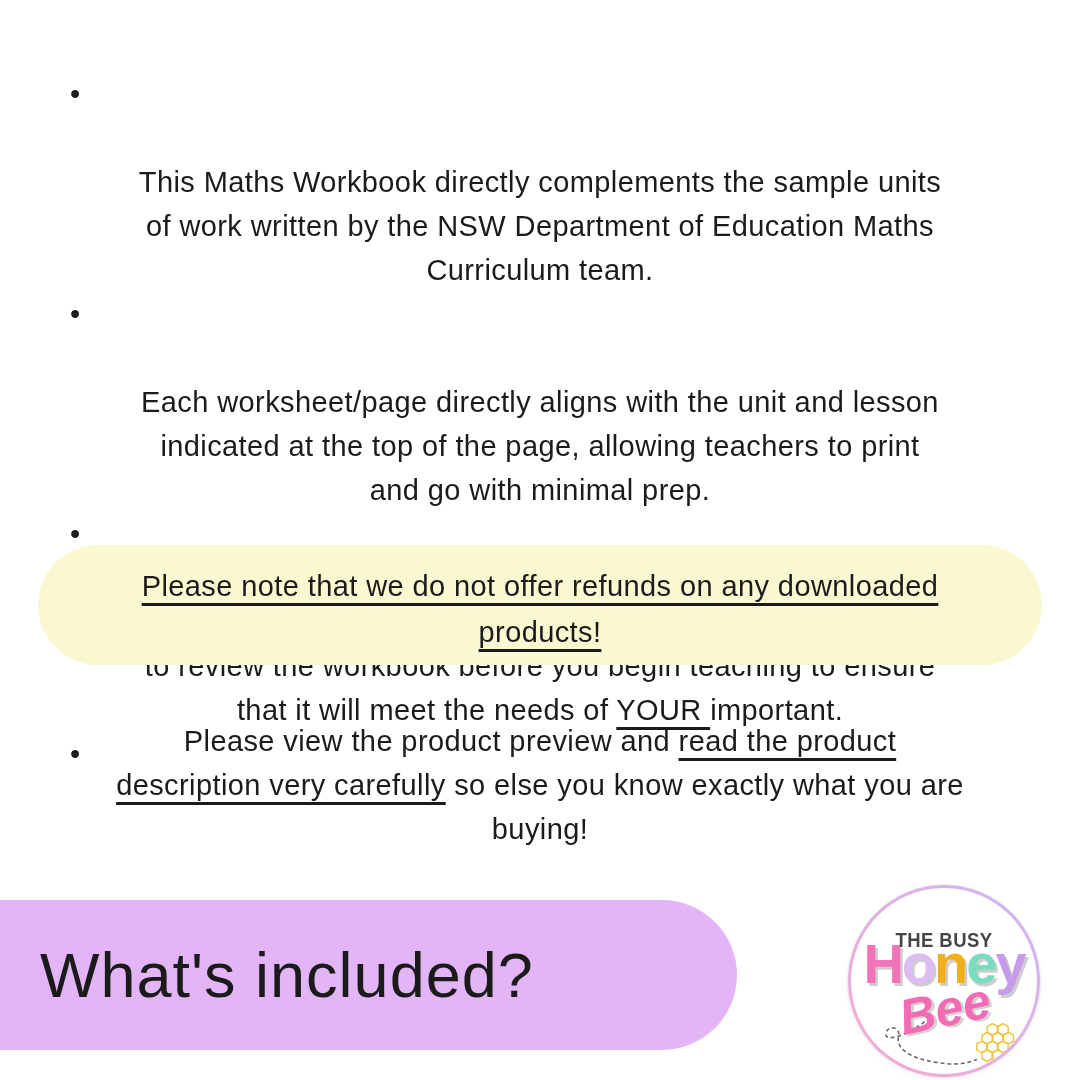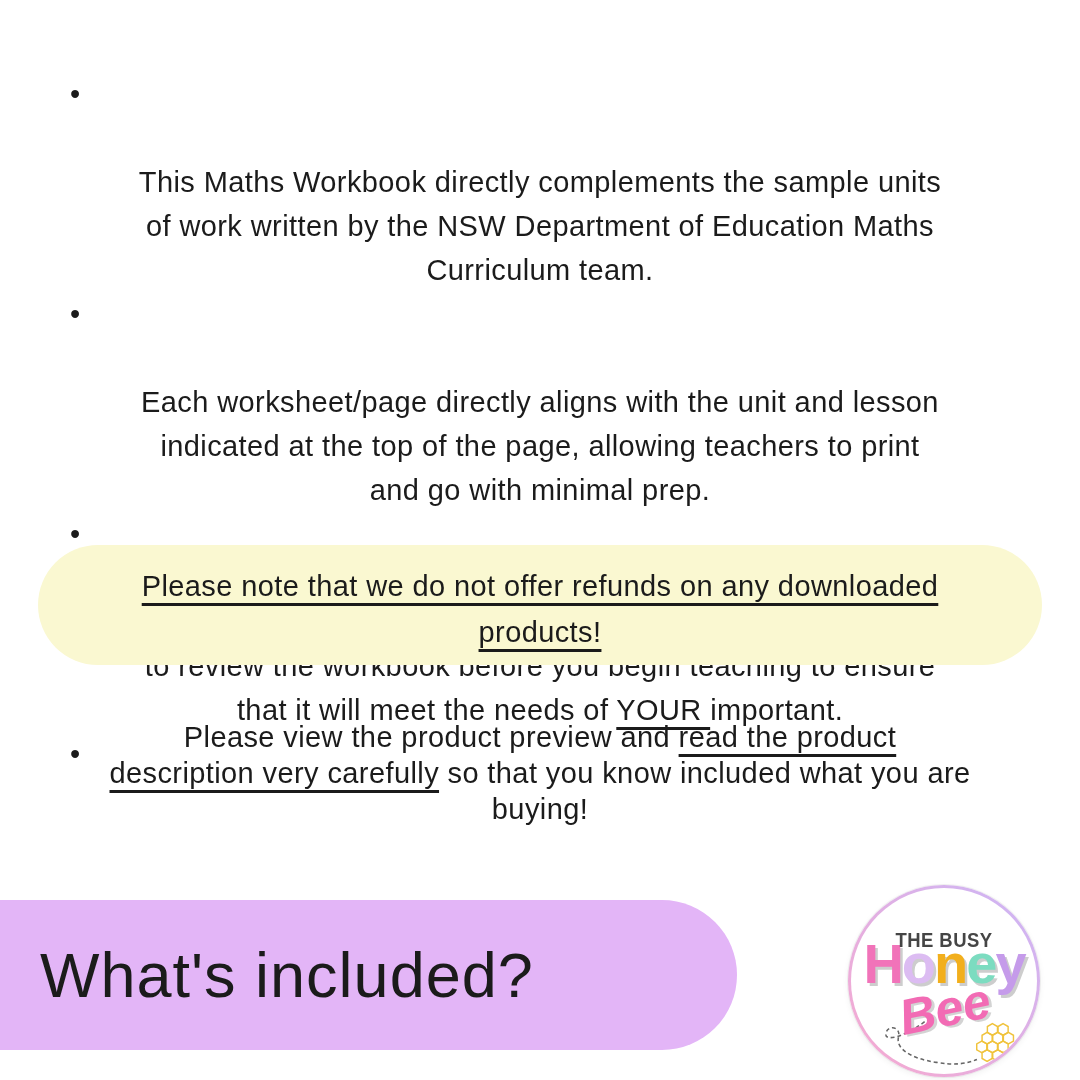--- a/index.html
+++ b/index.html
@@ -32,21 +32,21 @@
   .refund-note{
     position:absolute;left:38px;top:545px;width:1004px;height:120px;
     border-radius:62px;
     display:flex;align-items:center;justify-content:center;
     text-align:center;font-size:29px;line-height:46px;letter-spacing:.4px;
     white-space:pre-line;
   }
   
   .preview-note{
     position:absolute;left:40px;right:40px;top:690px;
-    text-align:center;font-size:29px;line-height:36px;letter-spacing:.4px;
+    text-align:center;font-size:29px;line-height:44px;letter-spacing:.4px;
     white-space:pre-line;
   }
   
   .footer-box{
     position:absolute;left:0;top:900px;width:737px;height:150px;
     border-radius:0 76px 76px 0;
     display:flex;align-items:center;
   }
   .footer-box .heading{
     margin:0 0 0 40px;font-size:63px;font-weight:normal;letter-spacing:1px;
@@ -104,21 +104,21 @@
     <span class="bullet-dot">•</span>
   </li>
 </ul>
 
 <div class="refund-note" style="background: rgb(250, 248, 209);">
   <span class="u">Please note that we do not offer refunds on any downloaded
 products!</span>
 </div>
 
 <p class="preview-note"><span>Please view the product preview and </span><span class="u">read the product
-description very carefully</span><span> so that you know included what you are
+description very carefully</span><span> so else you know exactly what you are
 buying!</span></p>
 
 <div class="footer-box" style="background: rgb(227, 181, 247);">
   <h1 class="heading">What's included?</h1>
 </div>
 
 <div class="logo">
   <div class="logo-ring" style="background: linear-gradient(to left bottom, rgb(203, 182, 247), rgb(248, 169, 206));"></div>
   <div class="logo-circle">
     <div class="logo-top-text" style="color: rgb(69, 69, 69);">THE BUSY</div>

